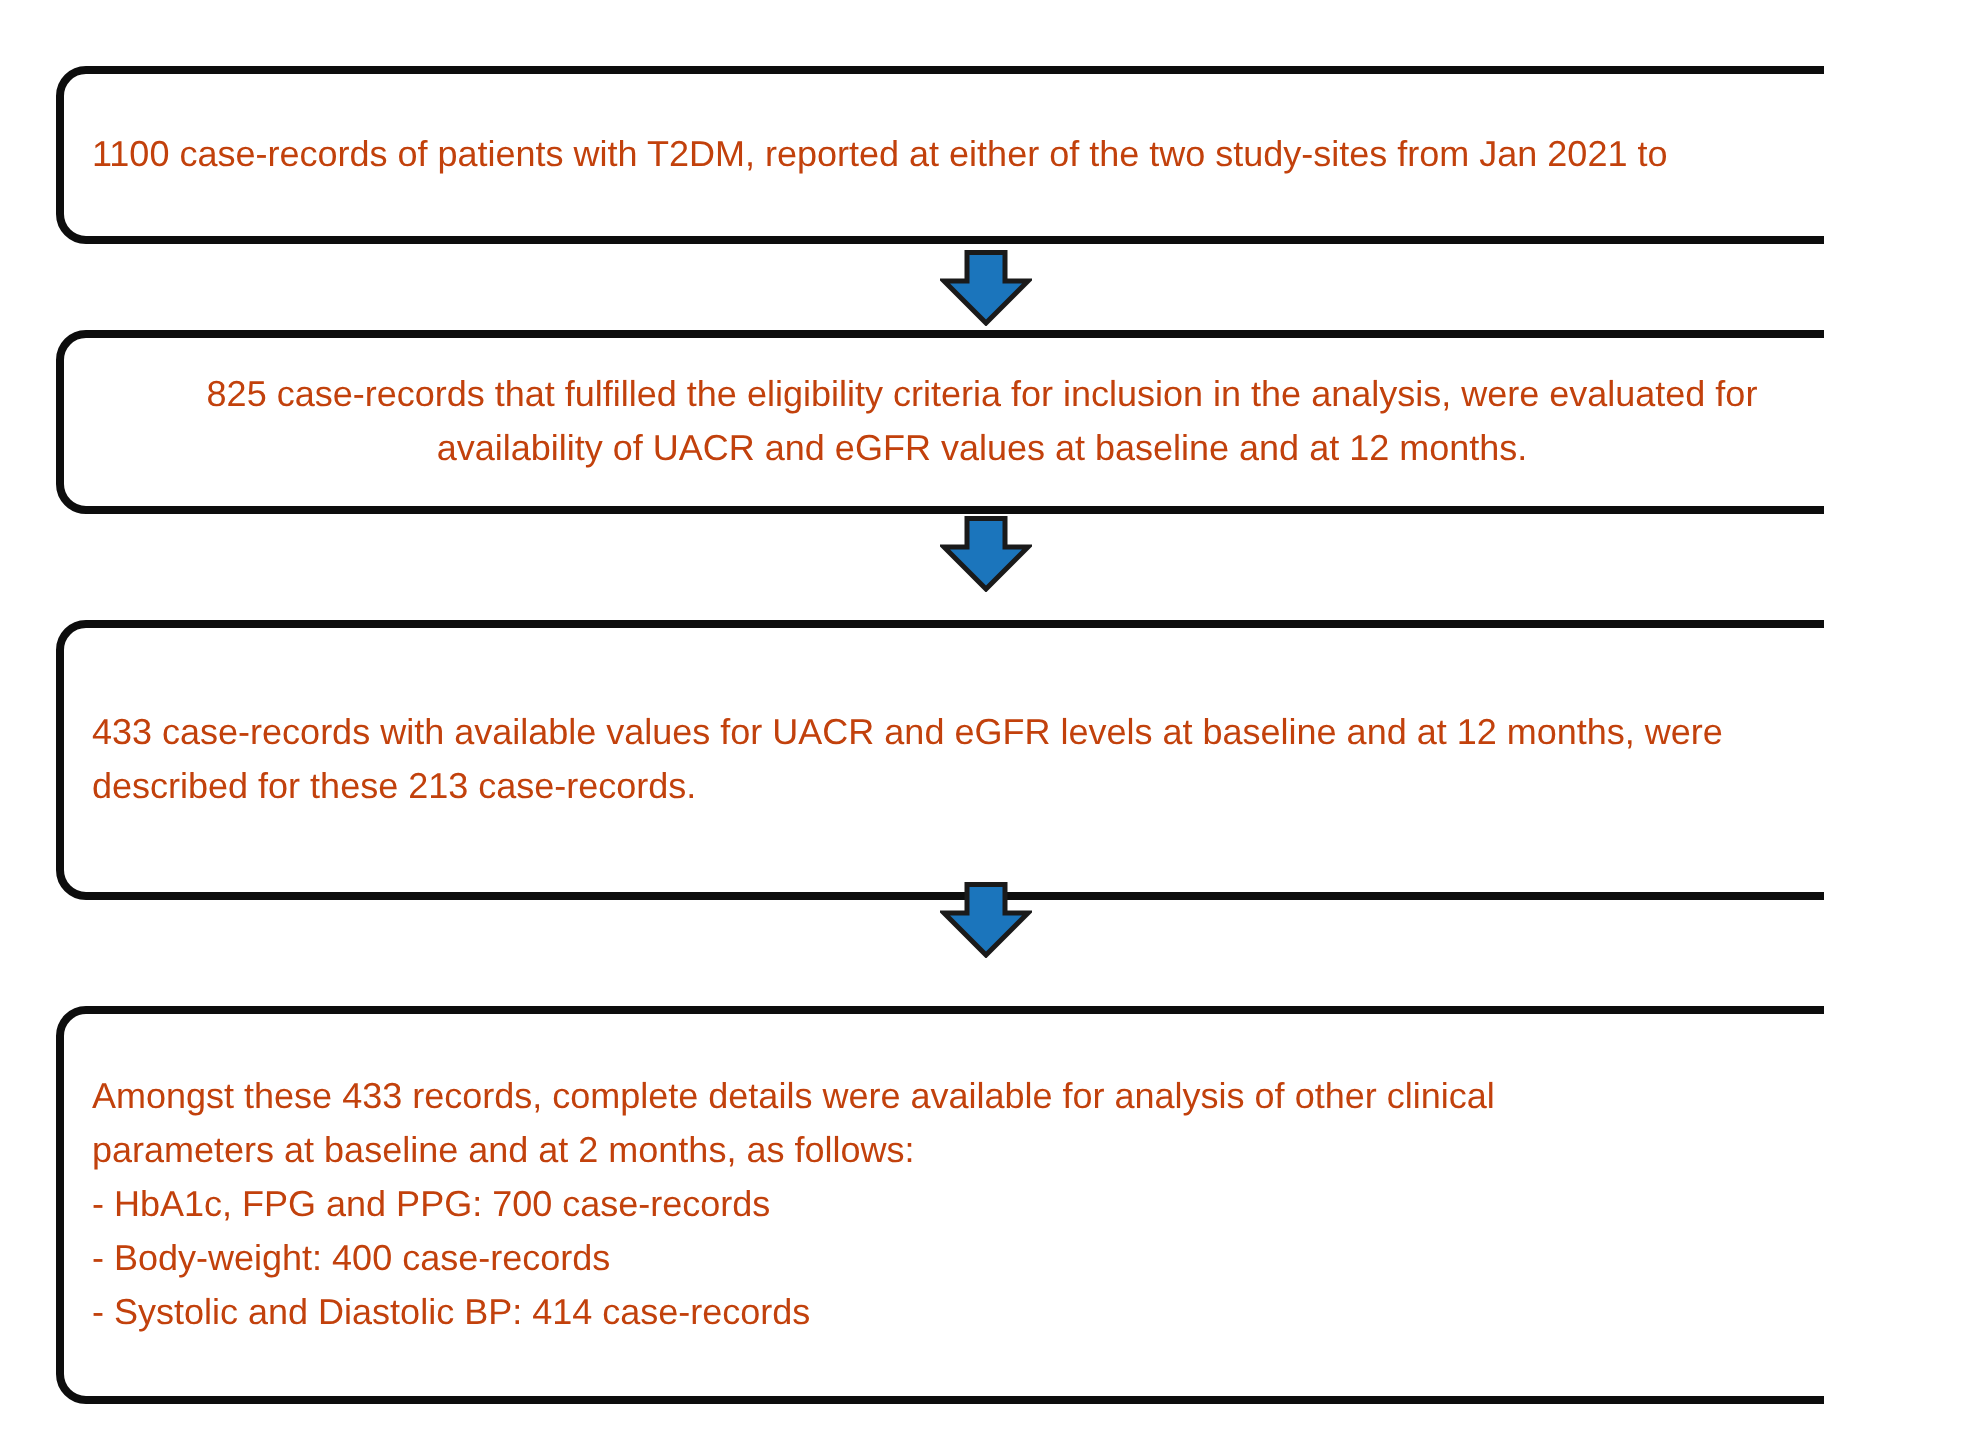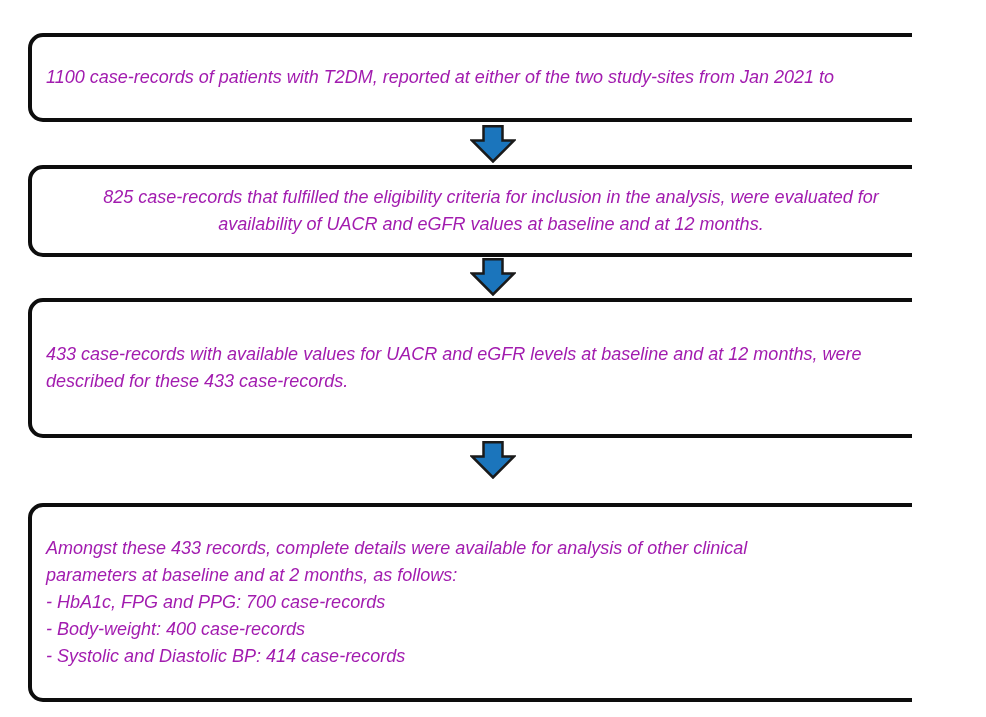--- a/index.html
+++ b/index.html
@@ -6,23 +6,22 @@
     margin: 0;
     padding: 0;
     background: #ffffff;
   }
   .canvas {
     position: relative;
     width: 912px;
     height: 717px;
     background: #ffffff;
     font-family: "Liberation Sans", sans-serif;
-    color: #a21caf;
+    color: #c2410c;
     overflow: hidden;
-    font-style: italic;
   }
   .flow-box {
     position: absolute;
     left: 28px;
     width: 930px;
     box-sizing: border-box;
     border: 4px solid #0d0d0d;
     border-radius: 15px;
     background: #ffffff;
     display: flex;
@@ -62,23 +61,23 @@
     <div class="line">825 case-records that fulfilled the eligibility criteria for inclusion in the analysis, were evaluated for</div>
     <div class="line">availability of UACR and eGFR values at baseline and at 12 months.</div>
   </div>
 
   <div class="arrow" style="top:258px;">
     <svg width="46" height="38" viewBox="0 0 46 38" xmlns="http://www.w3.org/2000/svg">
       <path d="M13.5 1.25 H32.5 V15.5 H44 L23 36.5 L2 15.5 H13.5 Z" fill="#1b75bc" stroke="#1a1a1a" stroke-width="2.5" stroke-linejoin="miter"></path>
     </svg>
   </div>
 
-  <div class="flow-box" style="top:298px; height:140px;">
+  <div class="flow-box" style="top:310px; height:140px;">
     <div class="line">433 case-records with available values for UACR and eGFR levels at baseline and at 12 months, were</div>
-    <div class="line">described for these 433 case-records.</div>
+    <div class="line">described for these 213 case-records.</div>
   </div>
 
   <div class="arrow" style="top:441px;">
     <svg width="46" height="38" viewBox="0 0 46 38" xmlns="http://www.w3.org/2000/svg">
       <path d="M13.5 1.25 H32.5 V15.5 H44 L23 36.5 L2 15.5 H13.5 Z" fill="#1b75bc" stroke="#1a1a1a" stroke-width="2.5" stroke-linejoin="miter"></path>
     </svg>
   </div>
 
   <div class="flow-box" style="top:503px; height:199px;">
     <div class="line">Amongst these 433 records, complete details were available for analysis of other clinical</div>

